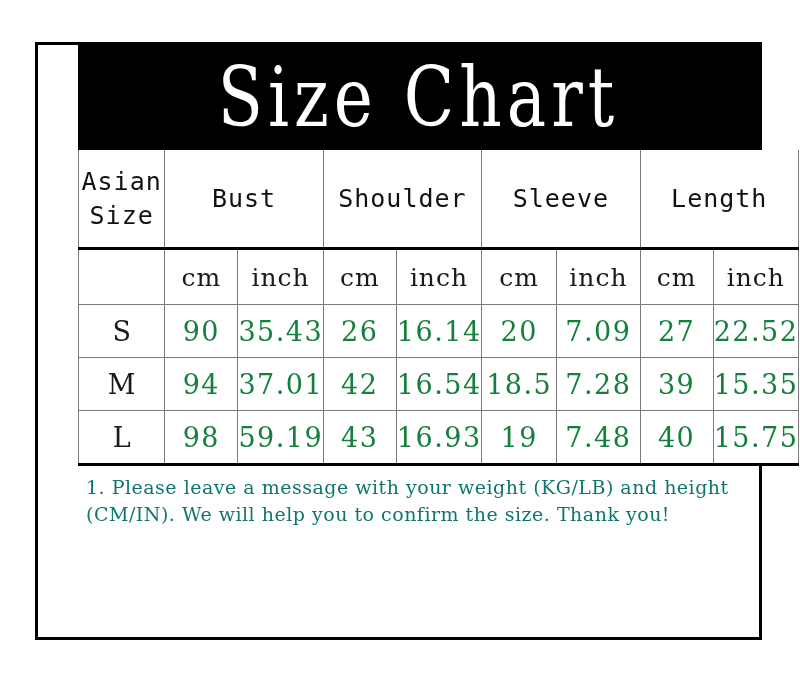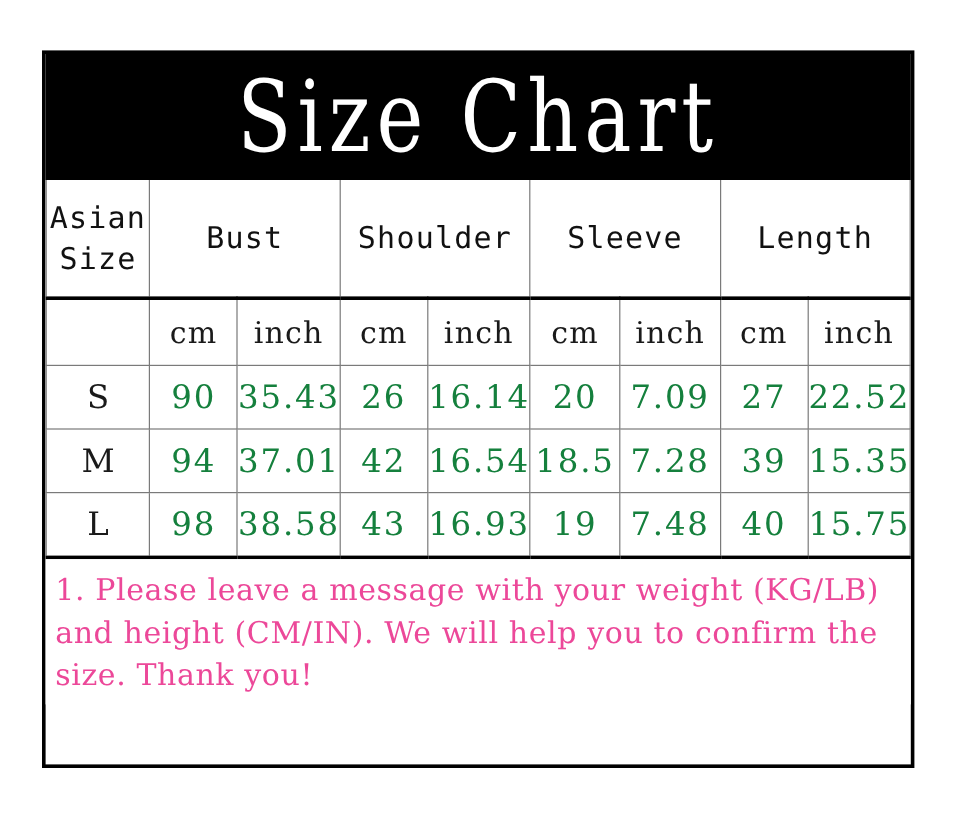--- a/index.html
+++ b/index.html
@@ -16,20 +16,21 @@
 
   #chart-root {
     position: absolute;
     left: 35px;
     top: 42px;
     width: 727px;
     height: 598px;
     box-sizing: border-box;
     border: 3px solid #000000;
     background: #ffffff;
+    padding-left: 40px;
   }
 
   
   .title-band {
     height: 105px;
     background: #000000;
     display: flex;
     align-items: center;
     justify-content: center;
     overflow: hidden;
@@ -101,22 +102,22 @@
     color: #1a1a1a;
   }
 
   
   .notes {
     padding: 8px 6px 6px 8px;
     background: #ffffff;
   }
   .note-line {
     font-family: "DejaVu Serif", serif;
-    font-size: 25px;
-    color: #ec4899;
+    font-size: 19px;
+    color: #0f766e;
     line-height: 1.42;
     letter-spacing: 0.5px;
     white-space: pre-wrap;
   }
 </style>
 </head>
 <body>
 
 <div id="chart-root">
 
@@ -247,21 +248,21 @@
       </tr>
 
       <tr class="data-row row-L">
         <td>
           <span class="size-val">L</span>
         </td>
         <td class="grp-left">
           <span class="cell-val">98</span>
         </td>
         <td class="grp-right">
-          <span class="cell-val">38.58</span>
+          <span class="cell-val">59.19</span>
         </td>
         <td>
           <span class="cell-val">43</span>
         </td>
         <td class="grp-right">
           <span class="cell-val">16.93</span>
         </td>
         <td>
           <span class="cell-val">19</span>
         </td>

